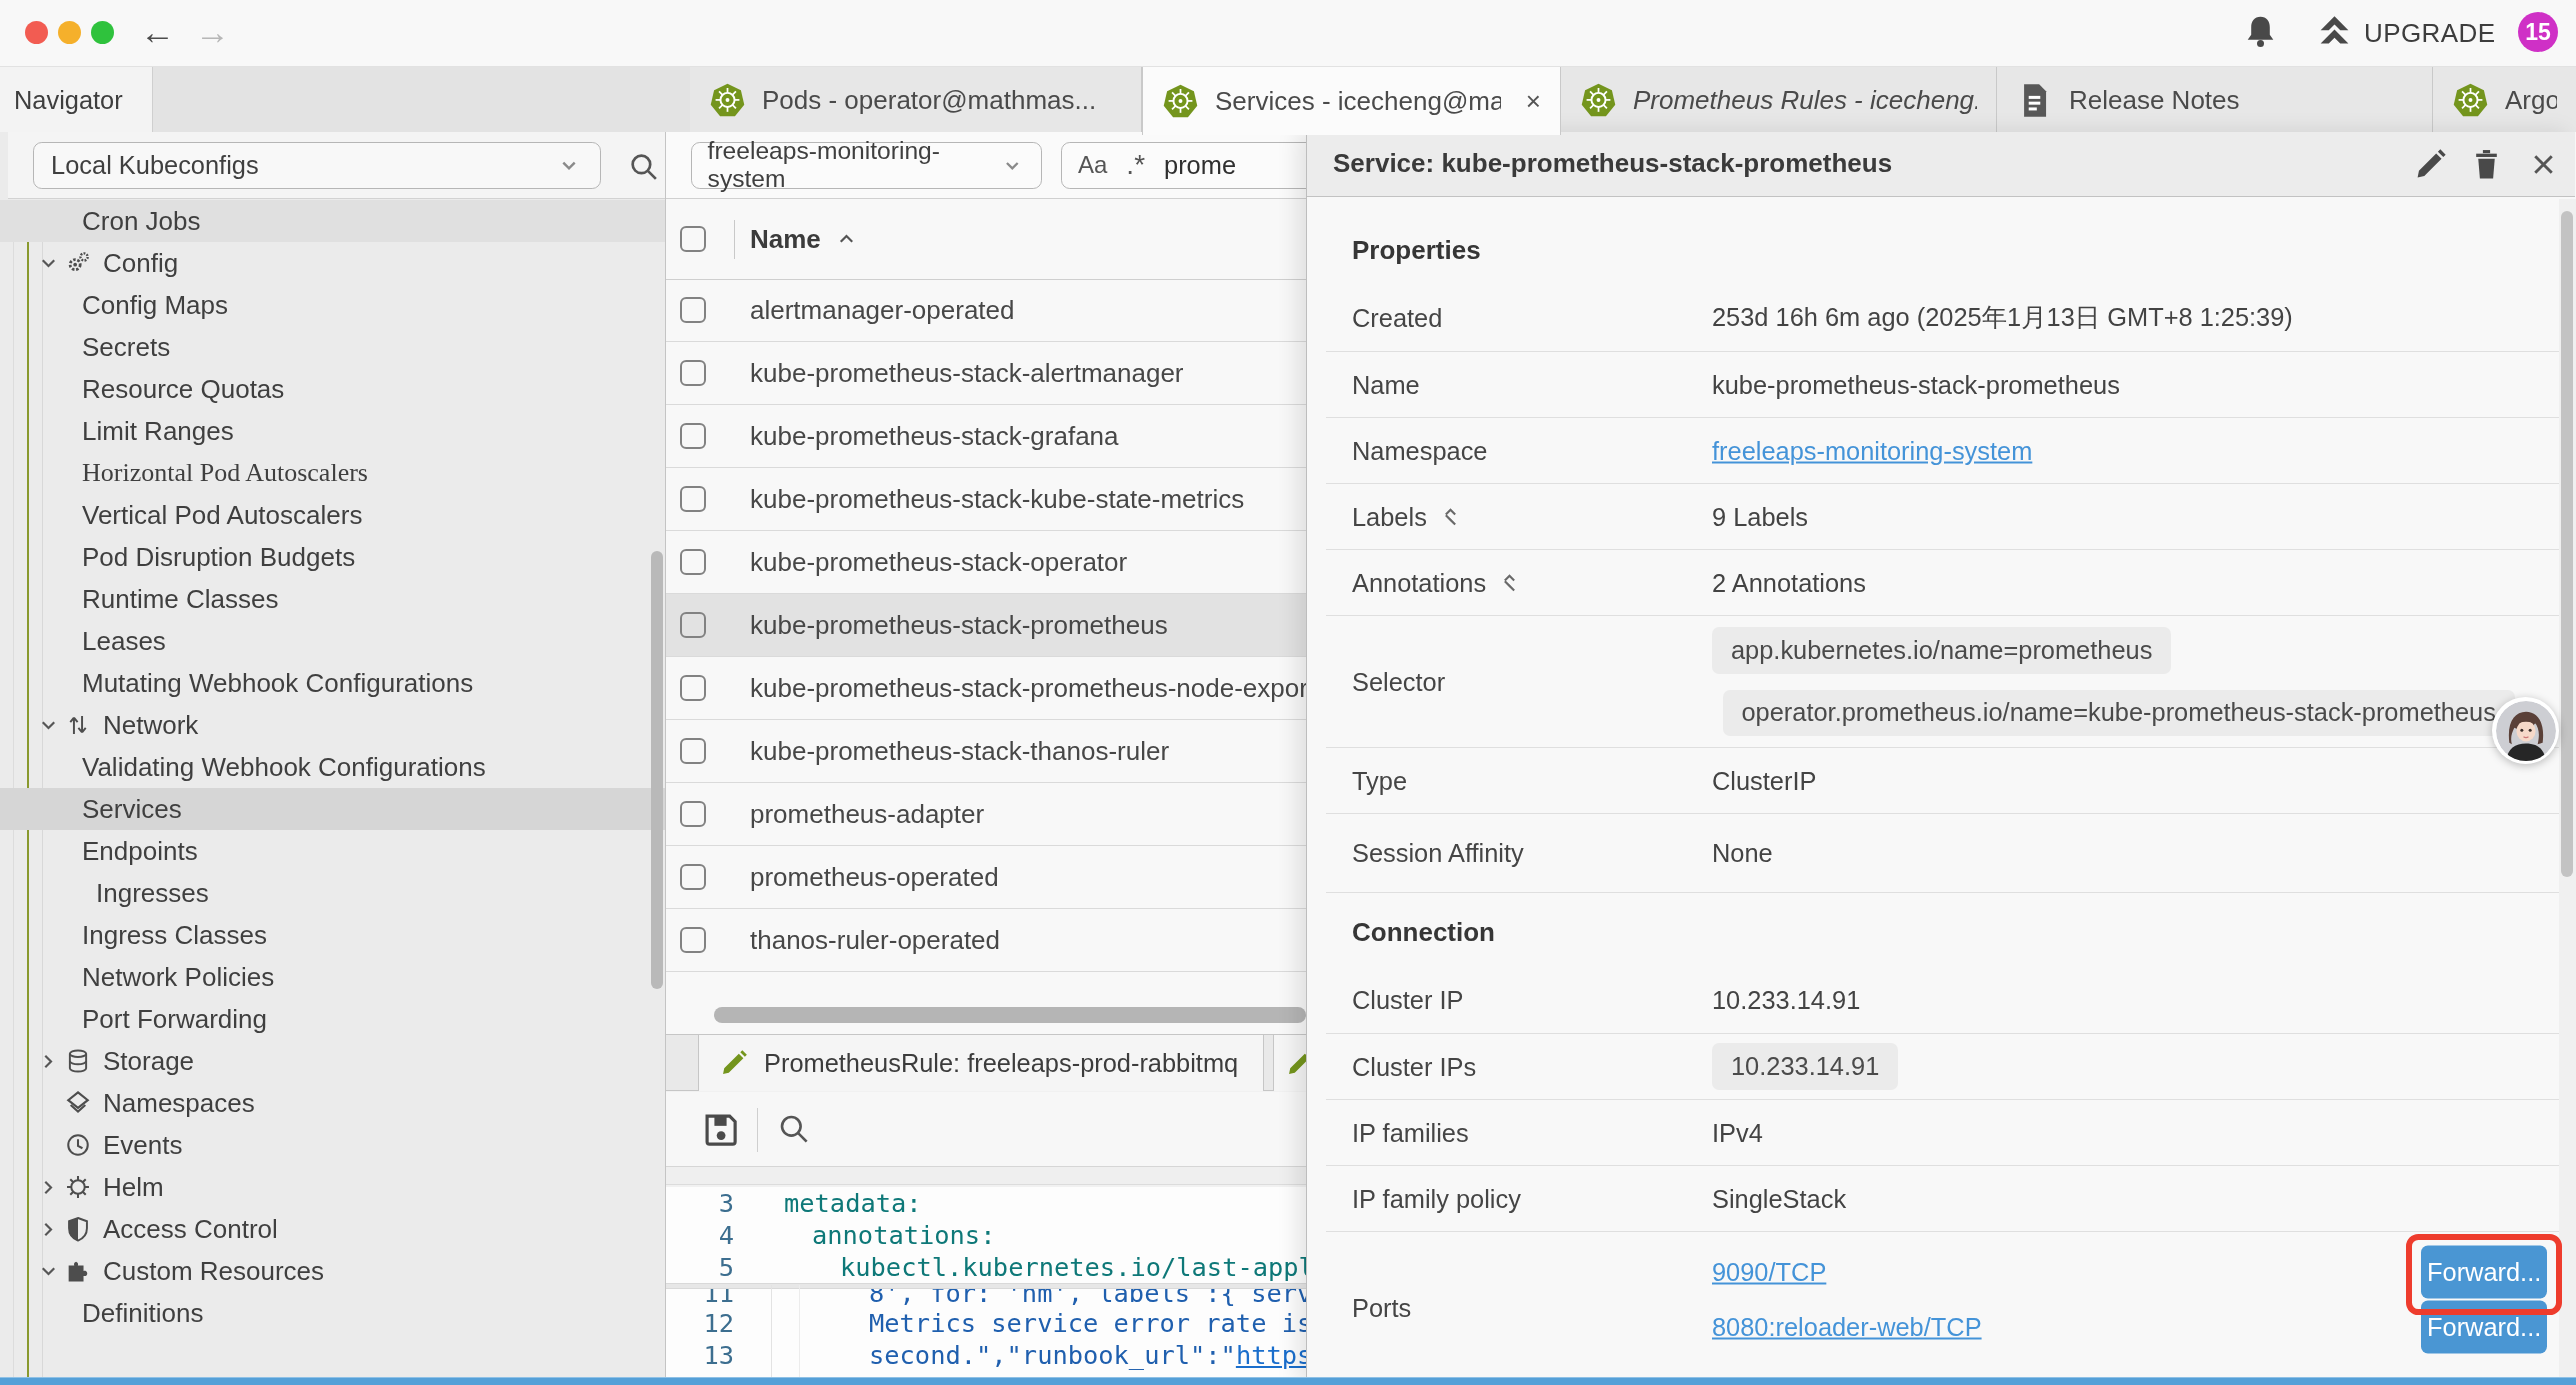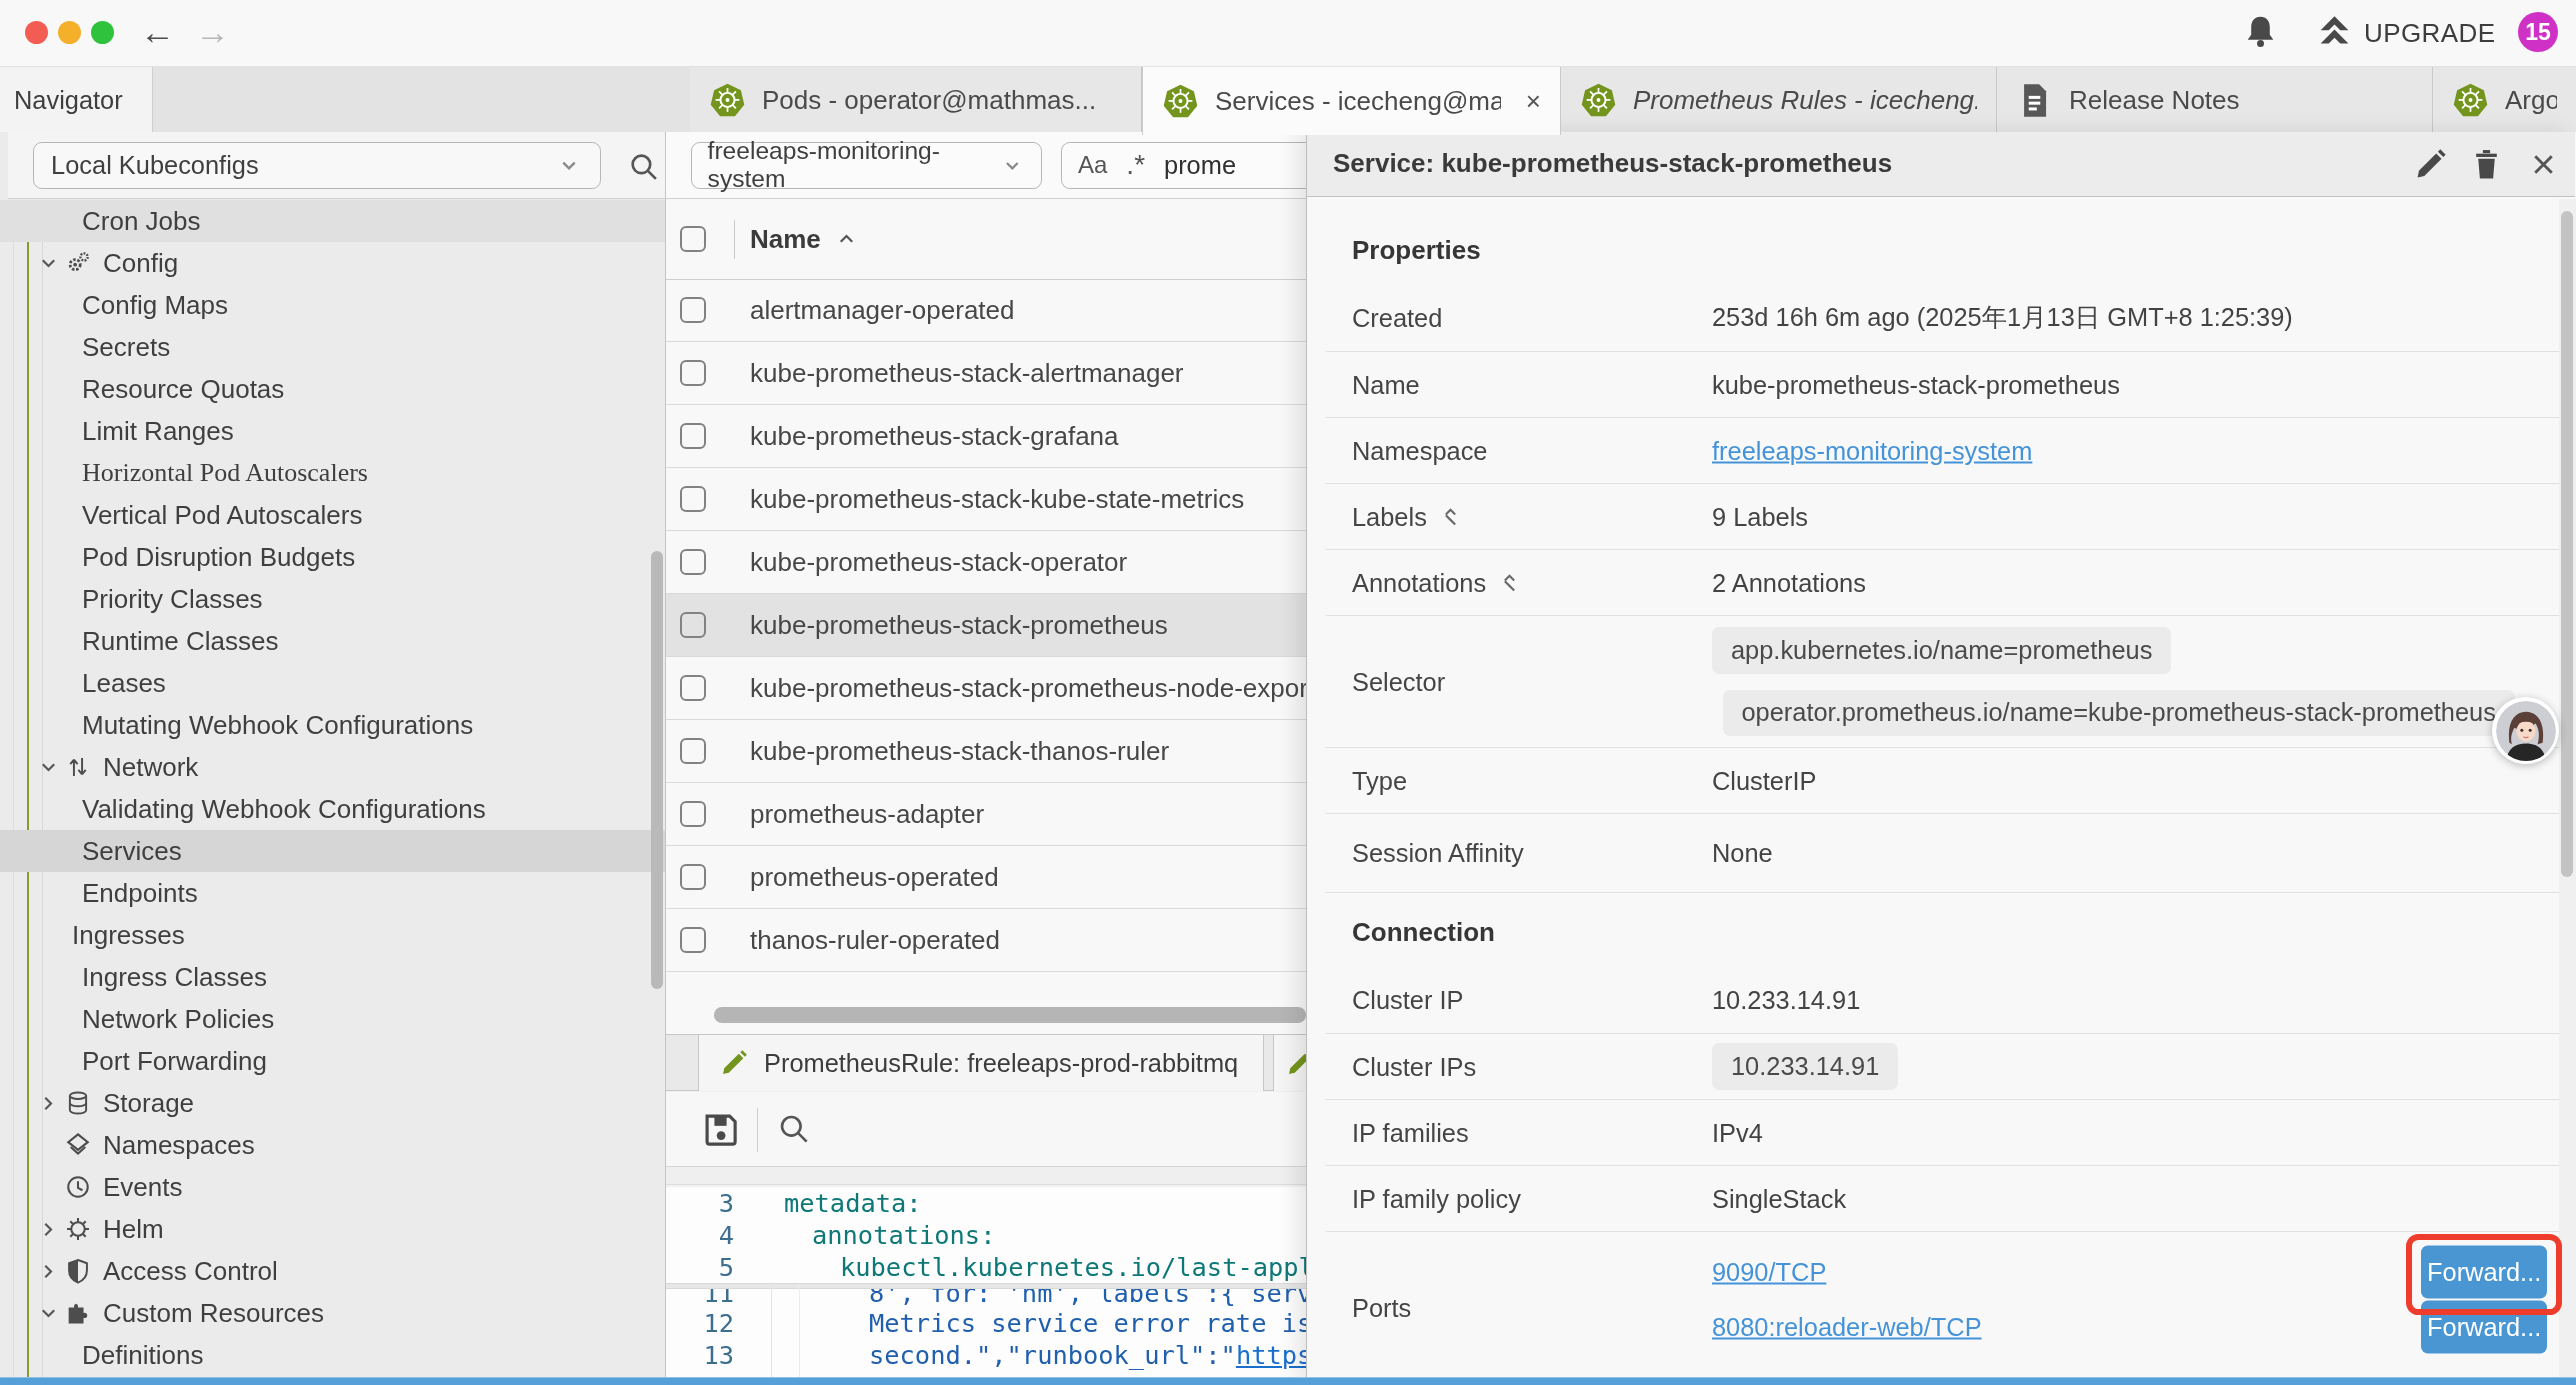--- a/index.html
+++ b/index.html
@@ -296,23 +296,20 @@
           <div class="trow">
             <span class="tl" style="left: 82px; font-family: Liberation Serif, serif;">Horizontal Pod Autoscalers</span>
           </div>
           <div class="trow">
             <span class="tl" style="left: 82px;">Vertical Pod Autoscalers</span>
           </div>
           <div class="trow">
             <span class="tl" style="left: 82px;">Pod Disruption Budgets</span>
           </div>
           <div class="trow">
-            <span class="tl" style="left: 82px;">Priority Classes</span>
-          </div>
-          <div class="trow">
             <span class="tl" style="left: 82px;">Runtime Classes</span>
           </div>
           <div class="trow">
             <span class="tl" style="left: 82px;">Leases</span>
           </div>
           <div class="trow">
             <span class="tl" style="left: 82px;">Mutating Webhook Configurations</span>
           </div>
           <div class="trow">
             <span class="chevslot icon-inline">
@@ -333,21 +330,21 @@
           <div class="trow">
             <span class="tl" style="left: 82px;">Validating Webhook Configurations</span>
           </div>
           <div class="trow selected">
             <span class="tl" style="left: 82px;">Services</span>
           </div>
           <div class="trow">
             <span class="tl" style="left: 82px;">Endpoints</span>
           </div>
           <div class="trow">
-            <span class="tl" style="left: 72px;">Ingresses</span>
+            <span class="tl" style="left: 96px;">Ingresses</span>
           </div>
           <div class="trow">
             <span class="tl" style="left: 82px;">Ingress Classes</span>
           </div>
           <div class="trow">
             <span class="tl" style="left: 82px;">Network Policies</span>
           </div>
           <div class="trow">
             <span class="tl" style="left: 82px;">Port Forwarding</span>
           </div>

